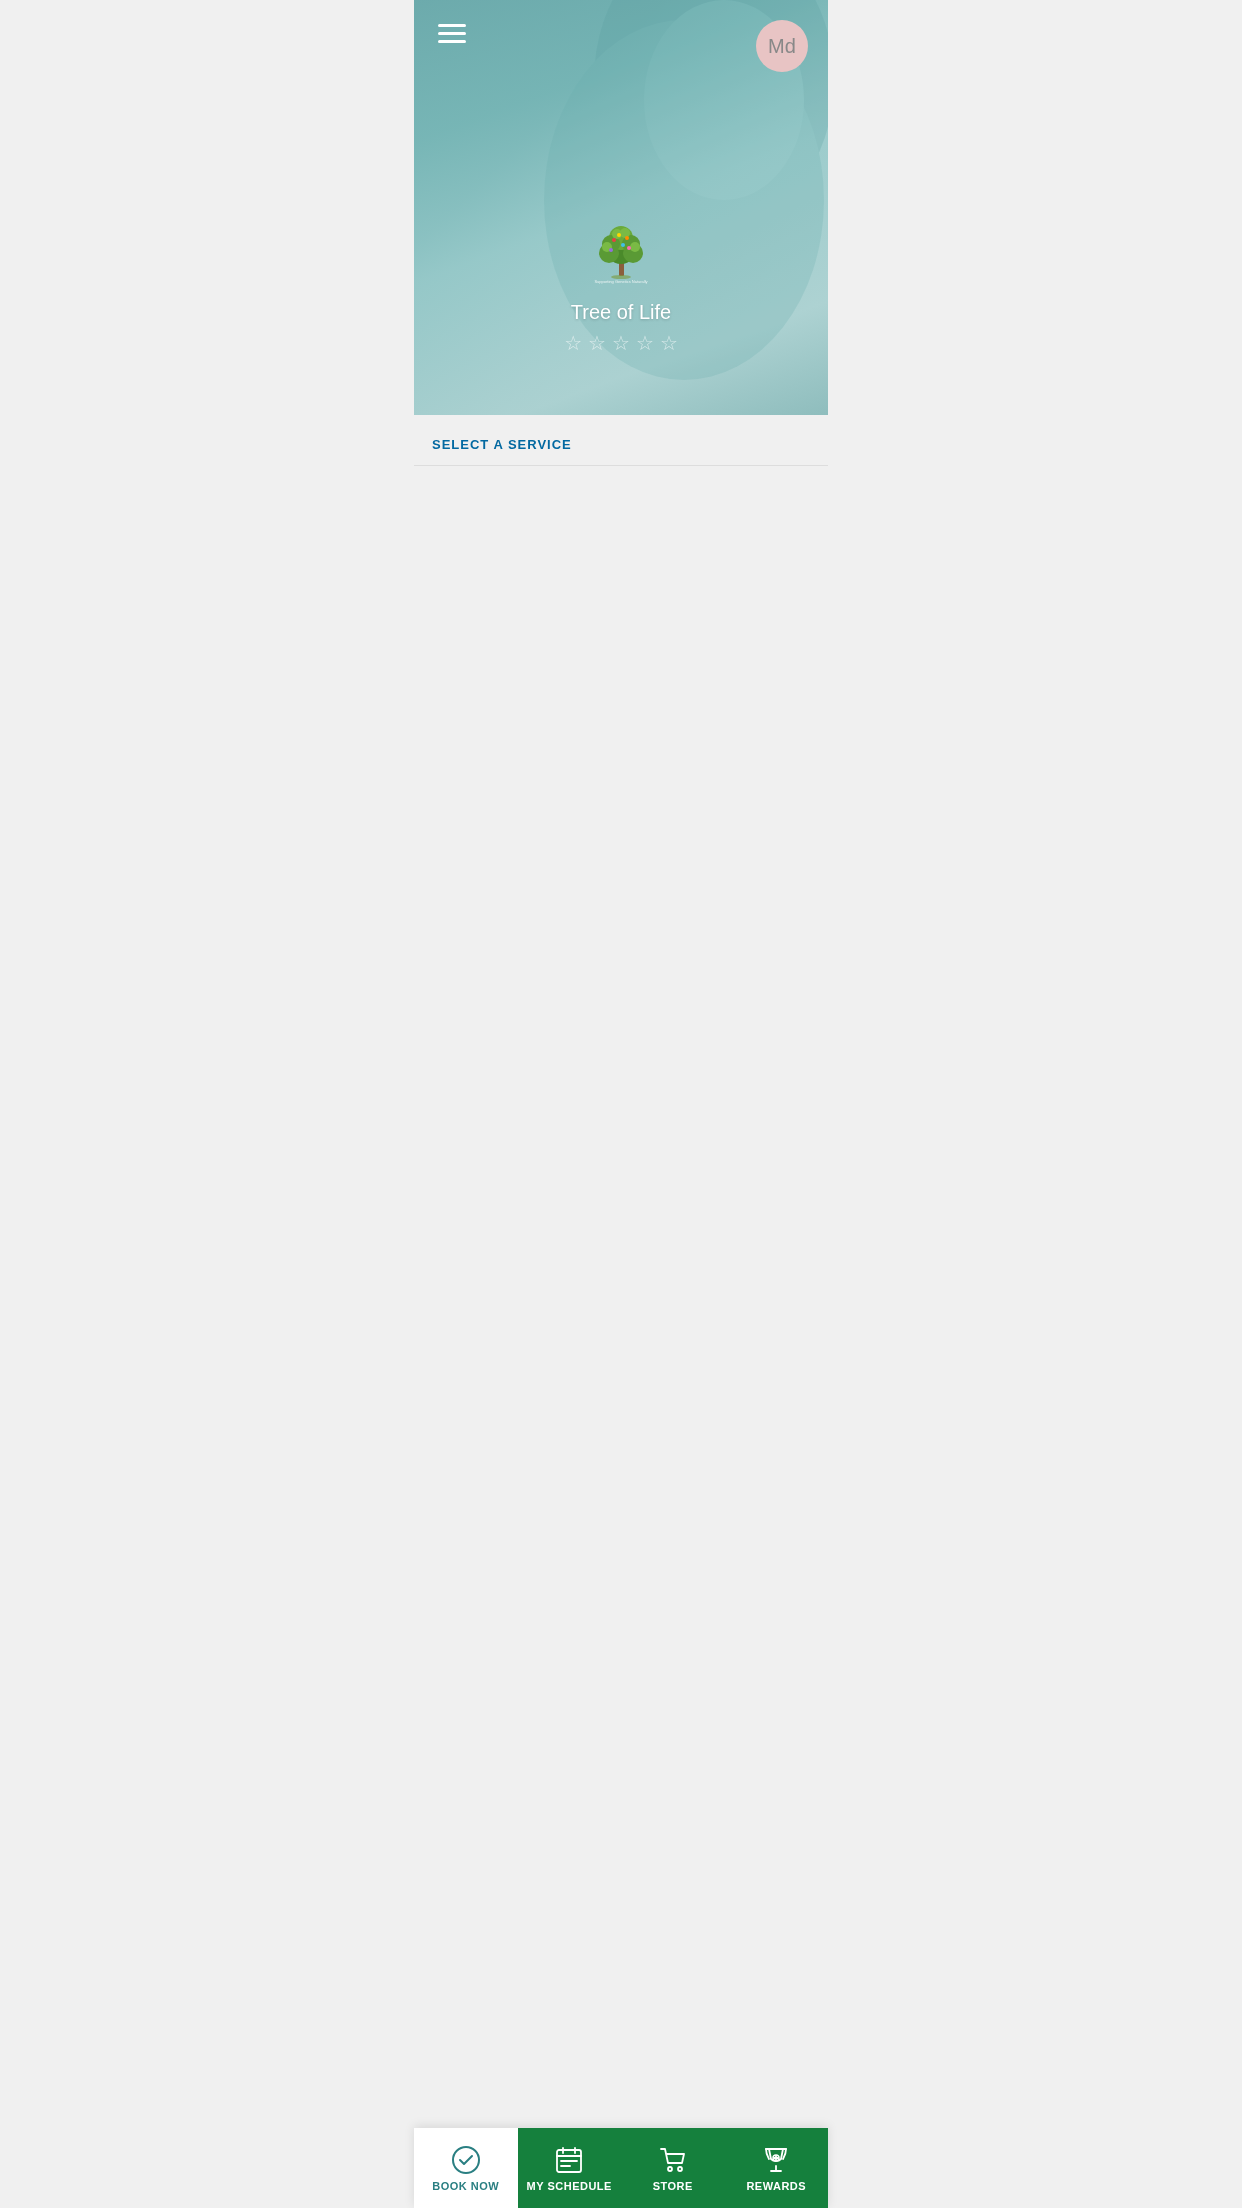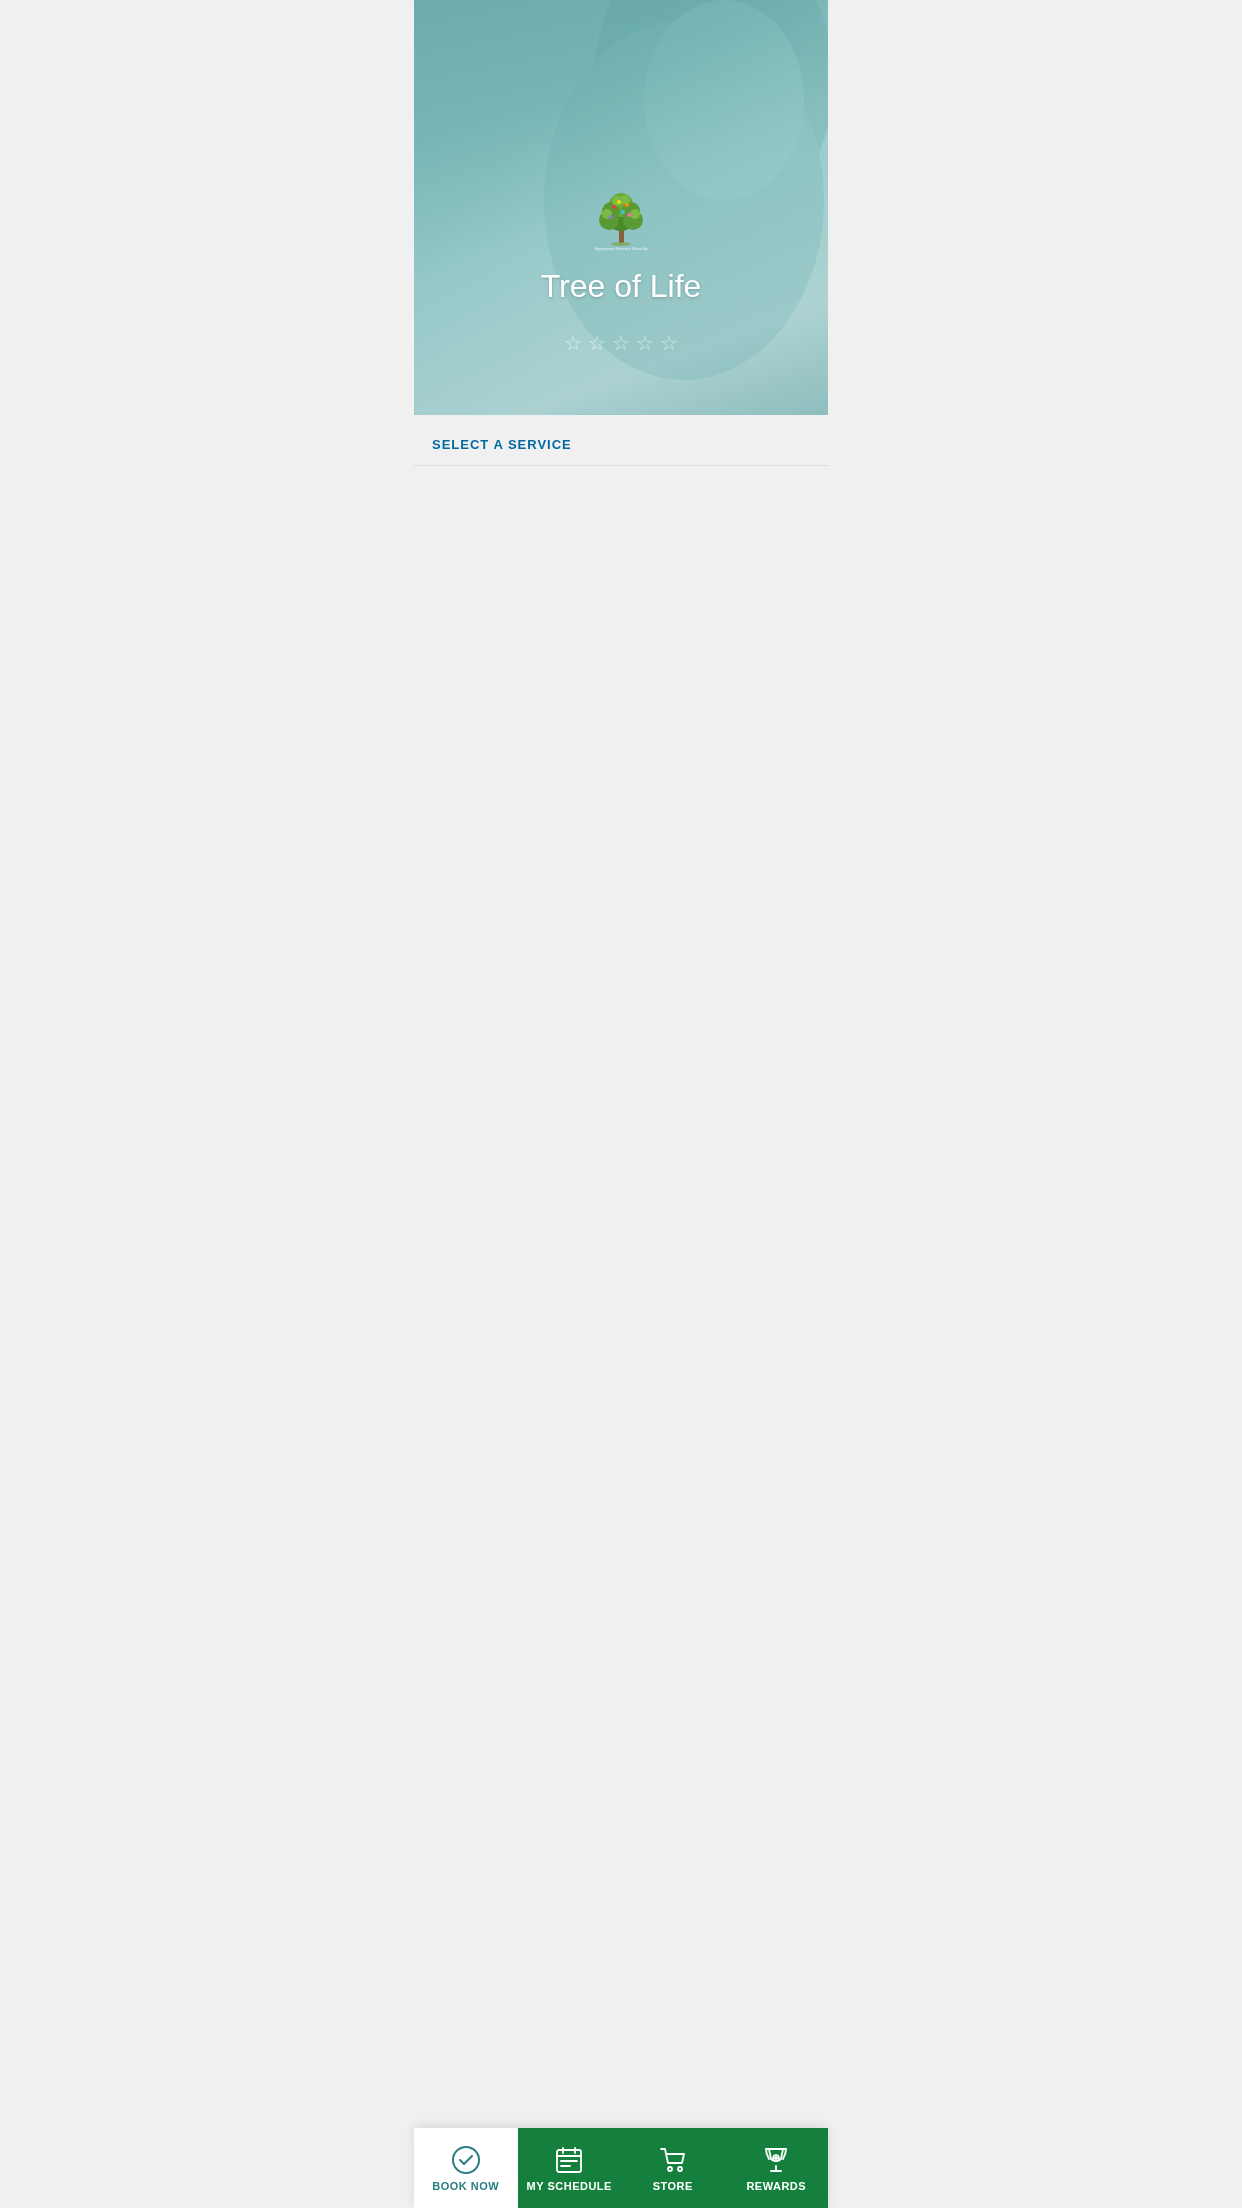--- a/index.html
+++ b/index.html
@@ -104,25 +104,25 @@
       margin-bottom: 12px;
     }
 
     .logo-tree {
       width: 65px;
       height: 65px;
       margin-bottom: 4px;
     }
 
     .business-title {
-      font-size: 32px;
+      font-size: 20px;
       font-weight: 300;
       color: white;
       text-align: right;
-      margin-bottom: 26px;
+      margin-bottom: 7px;
       text-shadow: 0 1px 3px rgba(0,0,0,0.2);
     }
 
     .star-rating {
       display: flex;
       gap: 6px;
       margin-bottom: 20px;
     }
 
     .star {
@@ -249,20 +249,28 @@
 
 <div class="hero">
   <div class="hero-bg"></div>
 
   <svg style="position:absolute;top:0;left:0;width:100%;height:100%;opacity:0.25" viewBox="0 0 414 415" preserveAspectRatio="xMidYMid slice">
     <ellipse cx="300" cy="80" rx="120" ry="150" fill="#5a9ea0"></ellipse>
     <ellipse cx="270" cy="200" rx="140" ry="180" fill="#6aaeae"></ellipse>
     <ellipse cx="310" cy="100" rx="80" ry="100" fill="#7ababa"></ellipse>
   </svg>
 
+  <div class="header-bar">
+    <button class="hamburger-btn" aria-label="Menu">
+      <span class="hamburger-line"></span>
+      <span class="hamburger-line"></span>
+      <span class="hamburger-line"></span>
+    </button>
+    <div class="avatar">Md</div>
+  </div>
 
   <div class="hero-content">
     <div class="logo-container">
 
       <svg class="logo-tree" viewBox="0 0 65 65">
 
         <rect x="30" y="42" width="5" height="14" fill="#8B5E3C" rx="1"></rect>
 
         <ellipse cx="32" cy="57" rx="10" ry="2" fill="#7a9a3a" opacity="0.6"></ellipse>
 

